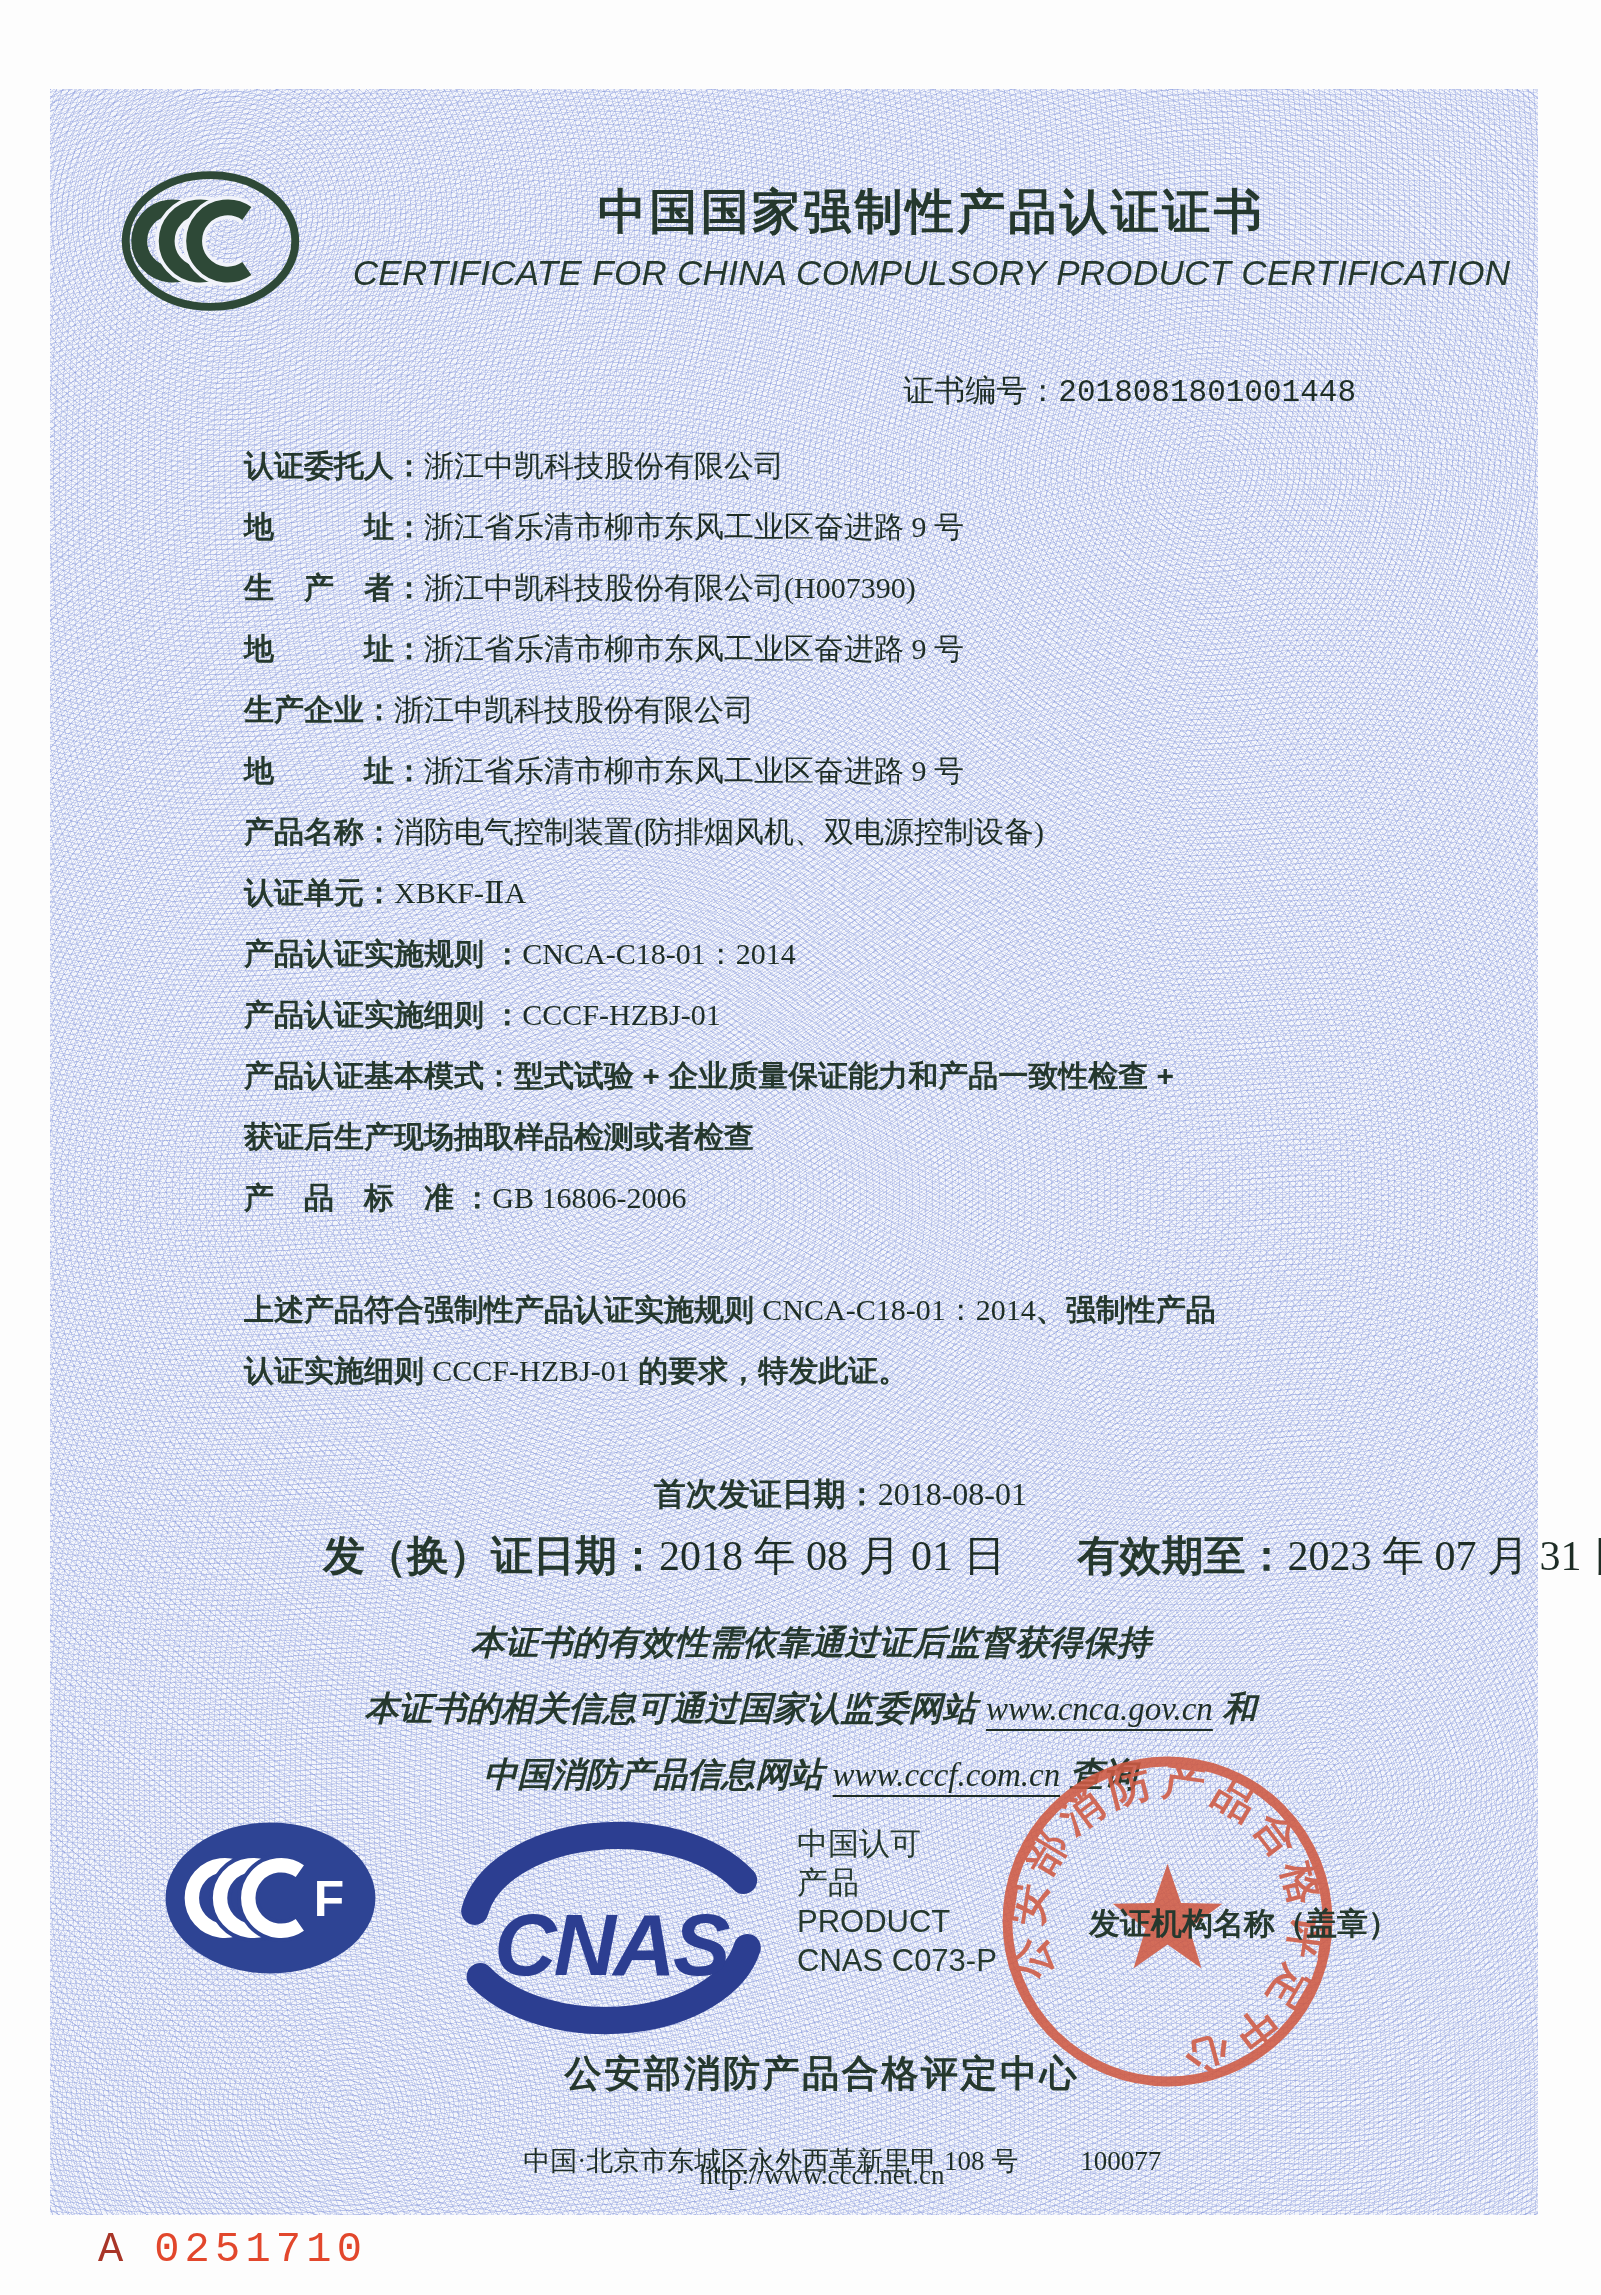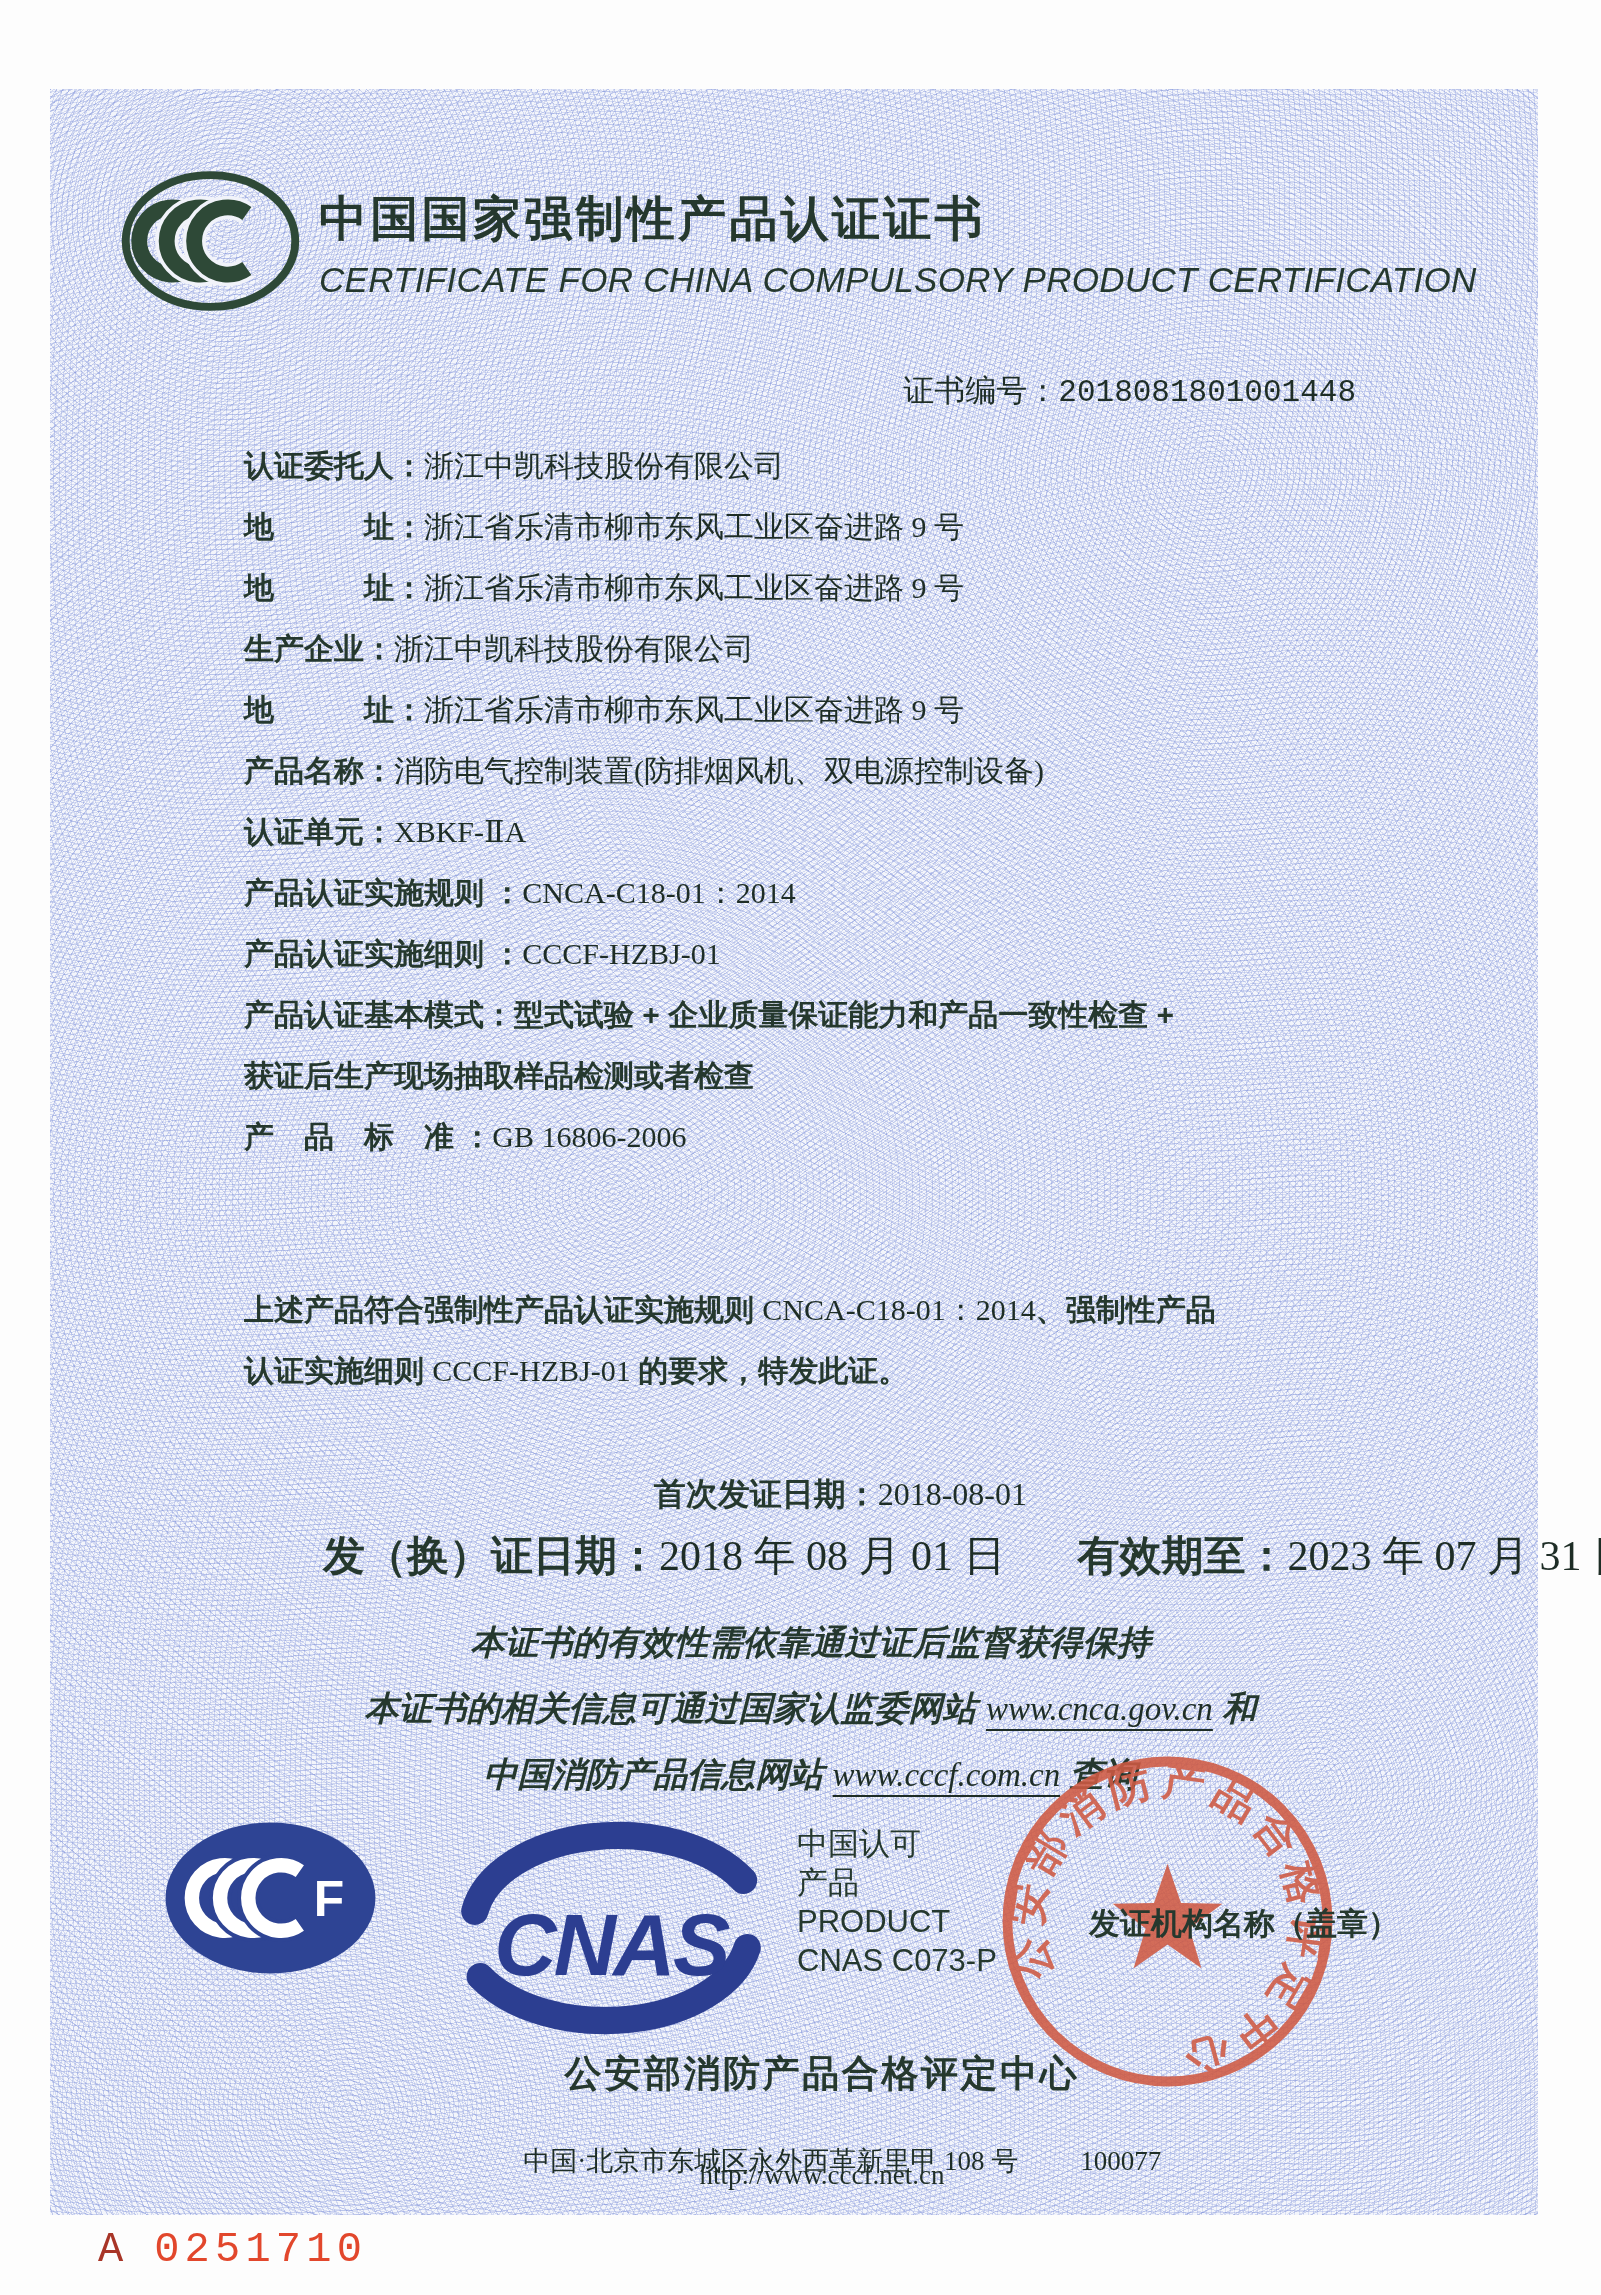--- a/index.html
+++ b/index.html
@@ -27,21 +27,21 @@
       repeating-radial-gradient(circle at 38% 52%, rgba(116,136,214,.24) 0 1px, rgba(255,255,255,0) 1px 6.6px),
       repeating-radial-gradient(circle at 85% 80%, rgba(116,136,214,.26) 0 1px, rgba(255,255,255,0) 1px 5.2px),
       repeating-radial-gradient(circle at 20% 95%, rgba(116,136,214,.22) 0 1px, rgba(255,255,255,0) 1px 4.6px);
   }
   .abs{position:absolute;}
   .serif, .fval{font-family:"Liberation Serif","DejaVu Serif",serif;color:var(--value-ink);font-weight:normal;}
   .flabel{font-weight:bold;color:var(--ink);}
   .u{text-decoration:underline;text-decoration-thickness:2px;text-underline-offset:9.2px;}
 
   .ccc-mark{left:69px;top:80px;width:183px;height:144px;}
-  .title-block{left:249px;top:100px;width:1225px;padding-left:20px;}
+  .title-block{left:249px;top:93px;width:1225px;text-align:center;padding-left:20px;}
   .title{font-size:48px;font-weight:bold;letter-spacing:3.3px;line-height:1.25;}
   .subtitle{font-size:35px;font-weight:500;margin-top:10.5px;letter-spacing:0.3px;font-style:italic;}
   .cert-no{top:281px;right:182px;font-size:31px;white-space:nowrap;font-family:Liberation Mono, monospace;}
 
   .fields{left:194px;top:346px;width:1238px;}
   .frow{height:61px;line-height:61px;font-size:30px;white-space:pre;}
   .statements{left:194px;top:1190px;width:1245px;}
   .srow{height:61px;line-height:61px;font-size:30px;white-space:pre;}
   .first-issue{left:19.7px;top:1314px;width:100%;text-align:center;height:61px;line-height:61px;font-size:32px;white-space:pre;}
   .issue-line{left:203px;top:1375px;width:1277px;height:61px;line-height:61px;font-size:42px;white-space:pre;text-align:center;}
@@ -87,20 +87,21 @@
       <div class="subtitle">CERTIFICATE FOR CHINA COMPULSORY PRODUCT CERTIFICATION</div>
     </div>
 
     <div class="abs cert-no serif">
       <span>证书编号：</span><span>2018081801001448</span>
     </div>
 
     <div class="abs fields" id="fields">
         <div class="frow"><span class="flabel">认证委托人：</span><span class="fval">浙江中凯科技股份有限公司</span></div>
         <div class="frow"><span class="flabel">地　　　址：</span><span class="fval">浙江省乐清市柳市东风工业区奋进路 9 号</span></div>
+        <div class="frow"><span class="flabel">生　产　者：</span><span class="fval">浙江中凯科技股份有限公司(H007390)</span></div>
         <div class="frow"><span class="flabel">地　　　址：</span><span class="fval">浙江省乐清市柳市东风工业区奋进路 9 号</span></div>
         <div class="frow"><span class="flabel">生产企业：</span><span class="fval">浙江中凯科技股份有限公司</span></div>
         <div class="frow"><span class="flabel">地　　　址：</span><span class="fval">浙江省乐清市柳市东风工业区奋进路 9 号</span></div>
         <div class="frow"><span class="flabel">产品名称：</span><span class="fval">消防电气控制装置(防排烟风机、双电源控制设备)</span></div>
         <div class="frow"><span class="flabel">认证单元：</span><span class="fval">XBKF-ⅡA</span></div>
         <div class="frow"><span class="flabel">产品认证实施规则 ：</span><span class="fval">CNCA-C18-01：2014</span></div>
         <div class="frow"><span class="flabel">产品认证实施细则 ：</span><span class="fval">CCCF-HZBJ-01</span></div>
         <div class="frow"><span class="flabel">产品认证基本模式：</span><span class="flabel">型式试验 + 企业质量保证能力和产品一致性检查 +</span></div>
         <div class="frow"><span class="flabel">获证后生产现场抽取样品检测或者检查</span></div>
         <div class="frow"><span class="flabel">产　品　标　准 ：</span><span class="fval">GB 16806-2006</span></div>

